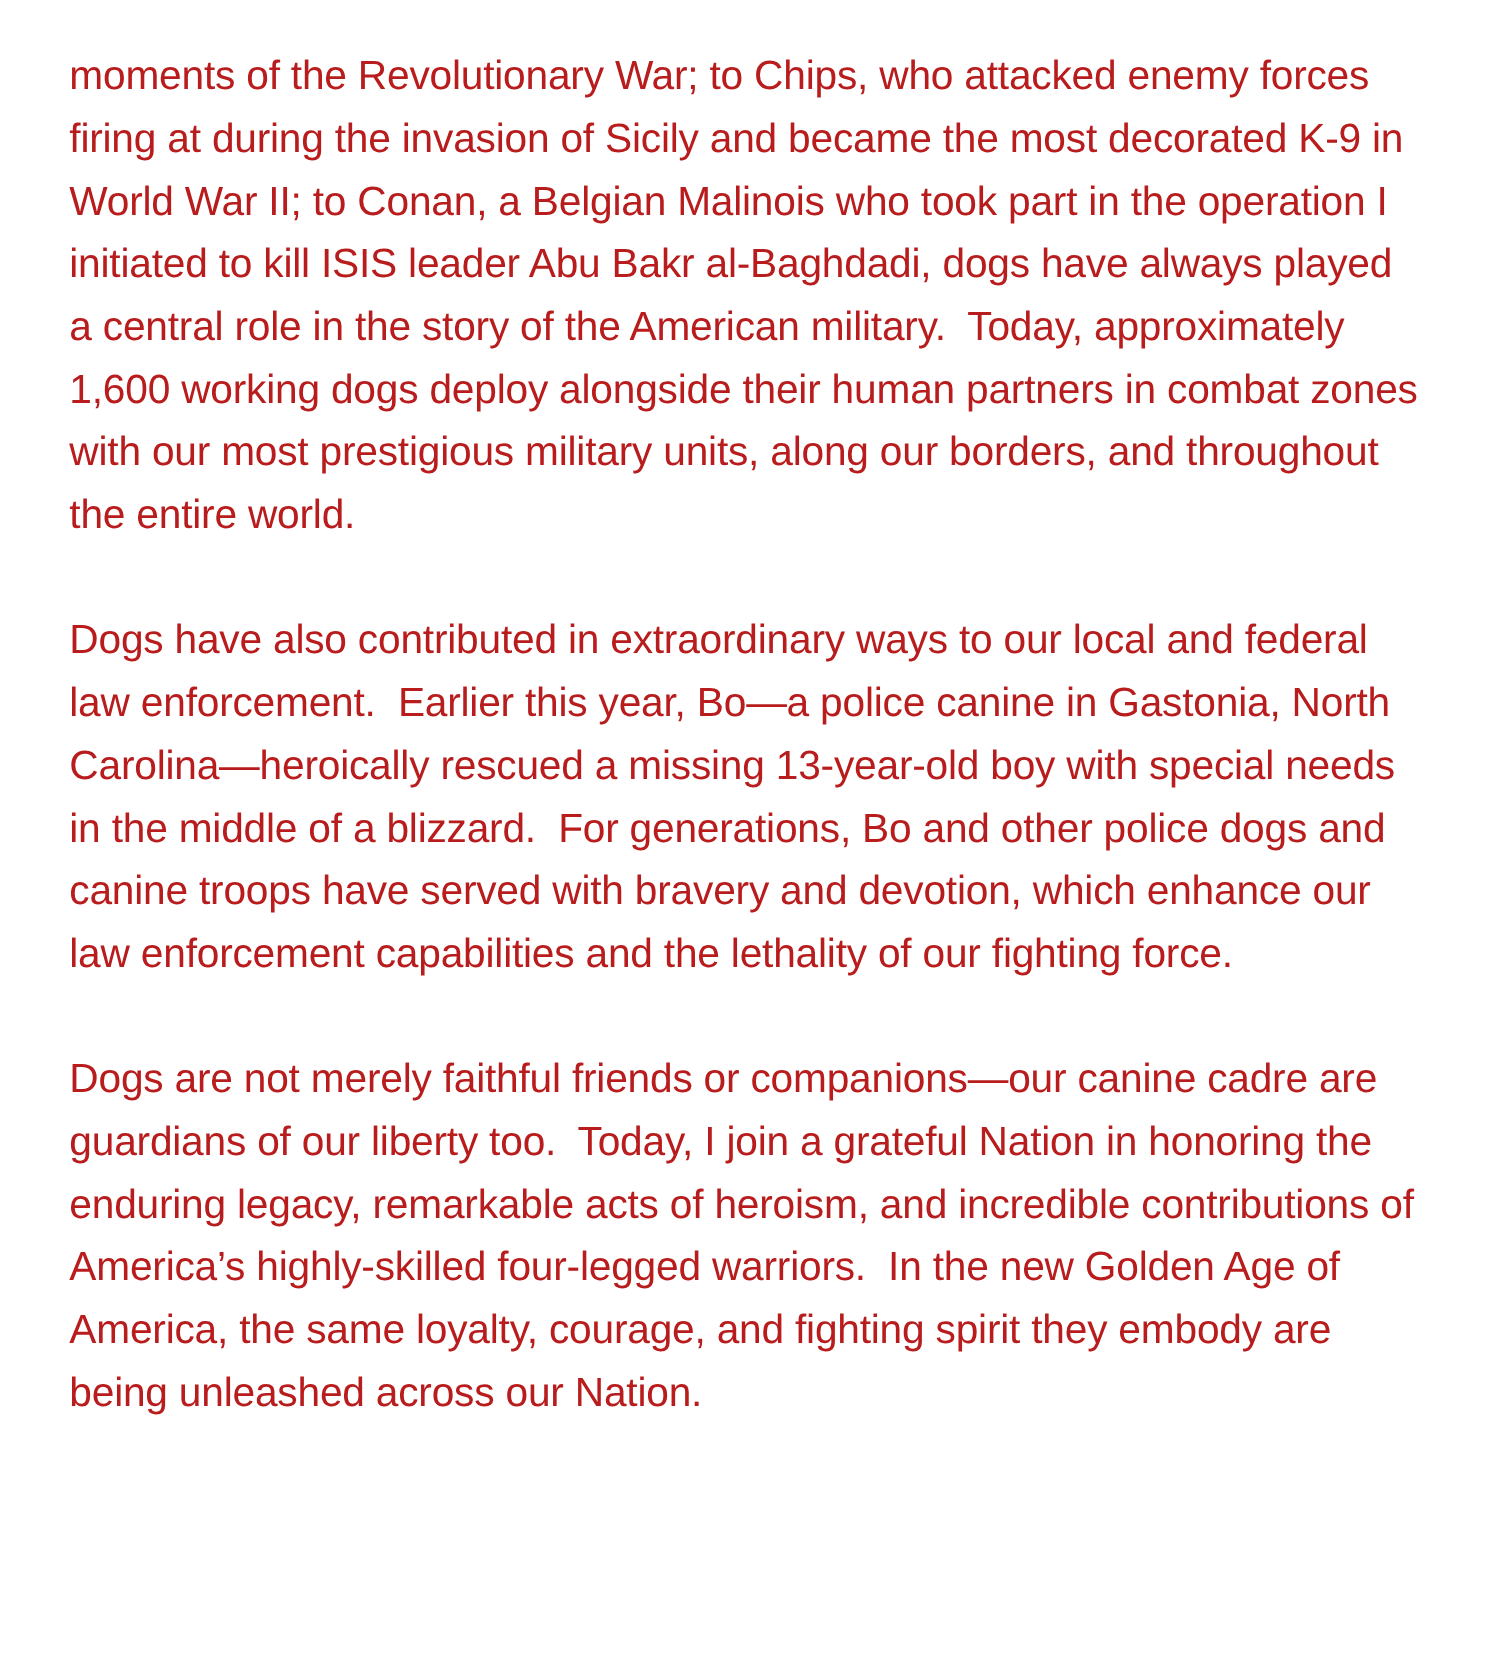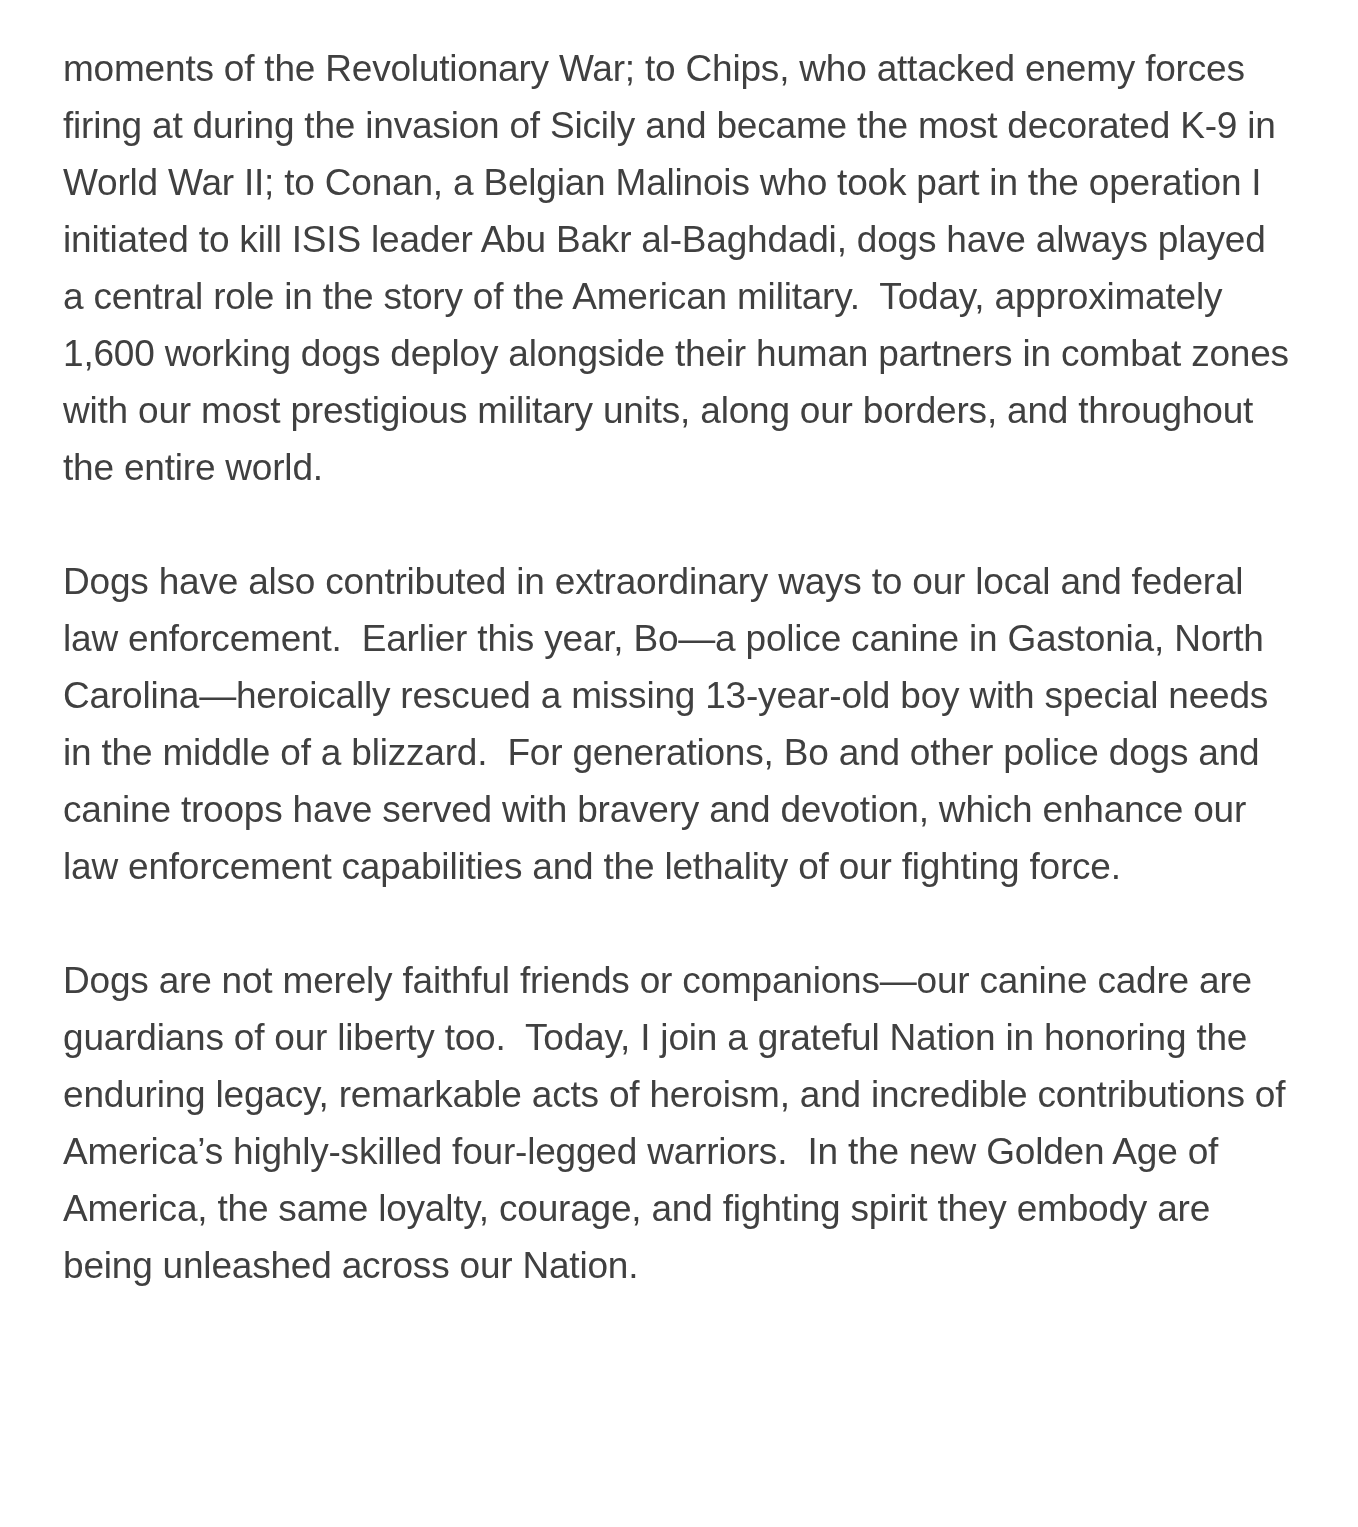--- a/index.html
+++ b/index.html
@@ -15,21 +15,21 @@
     width: 1358px;
     height: 1527px;
     background: #ffffff;
     padding: 40px 62px 0 63px;
   }
 
   .doc-text {
     font-family: "Liberation Sans", sans-serif;
     font-size: 37px;
     line-height: 57px;
-    color: #404040;
+    color: #b91c1c;
     letter-spacing: -0.2px;
     max-width: 1233px;
   }
 
   .doc-text p {
     white-space: pre-wrap;      
     margin-bottom: 57px;        
   }
 
   .doc-text p:last-child {

